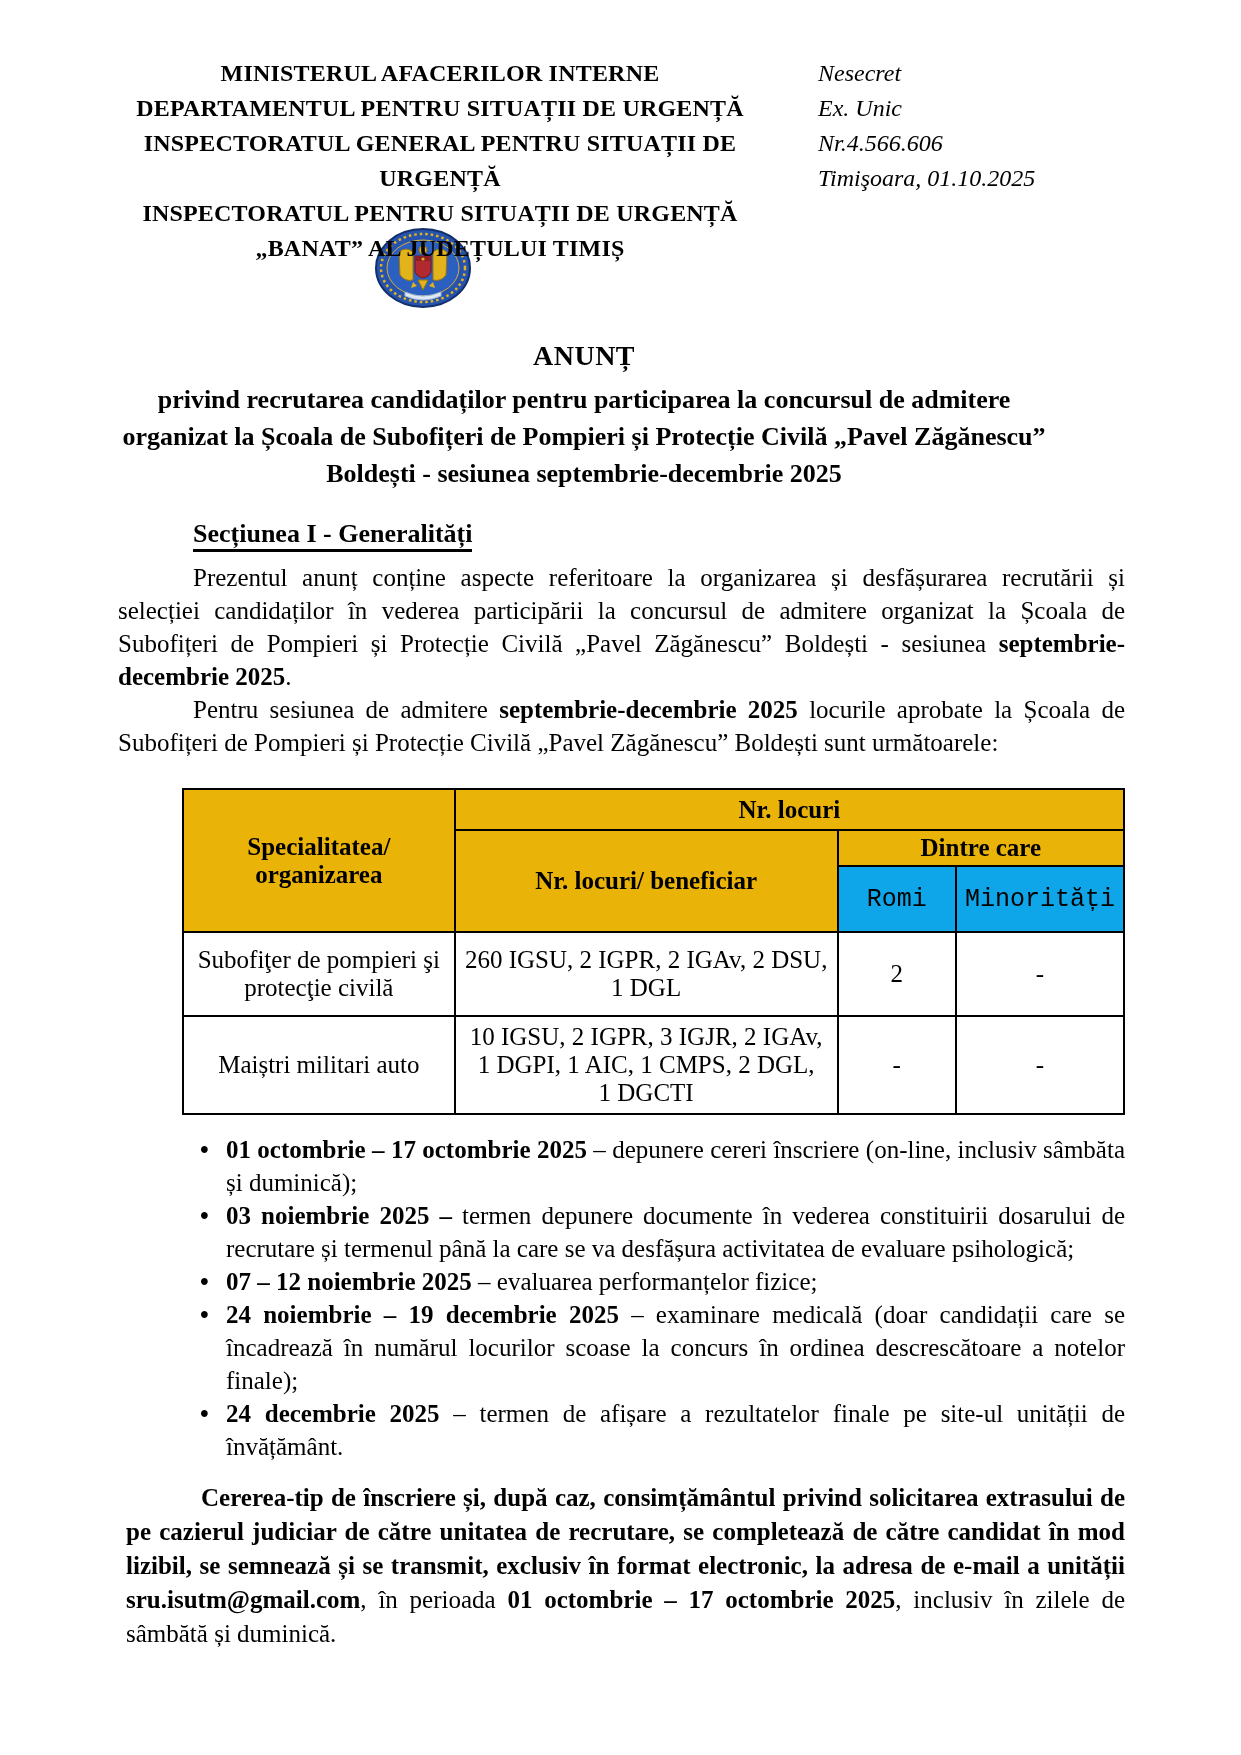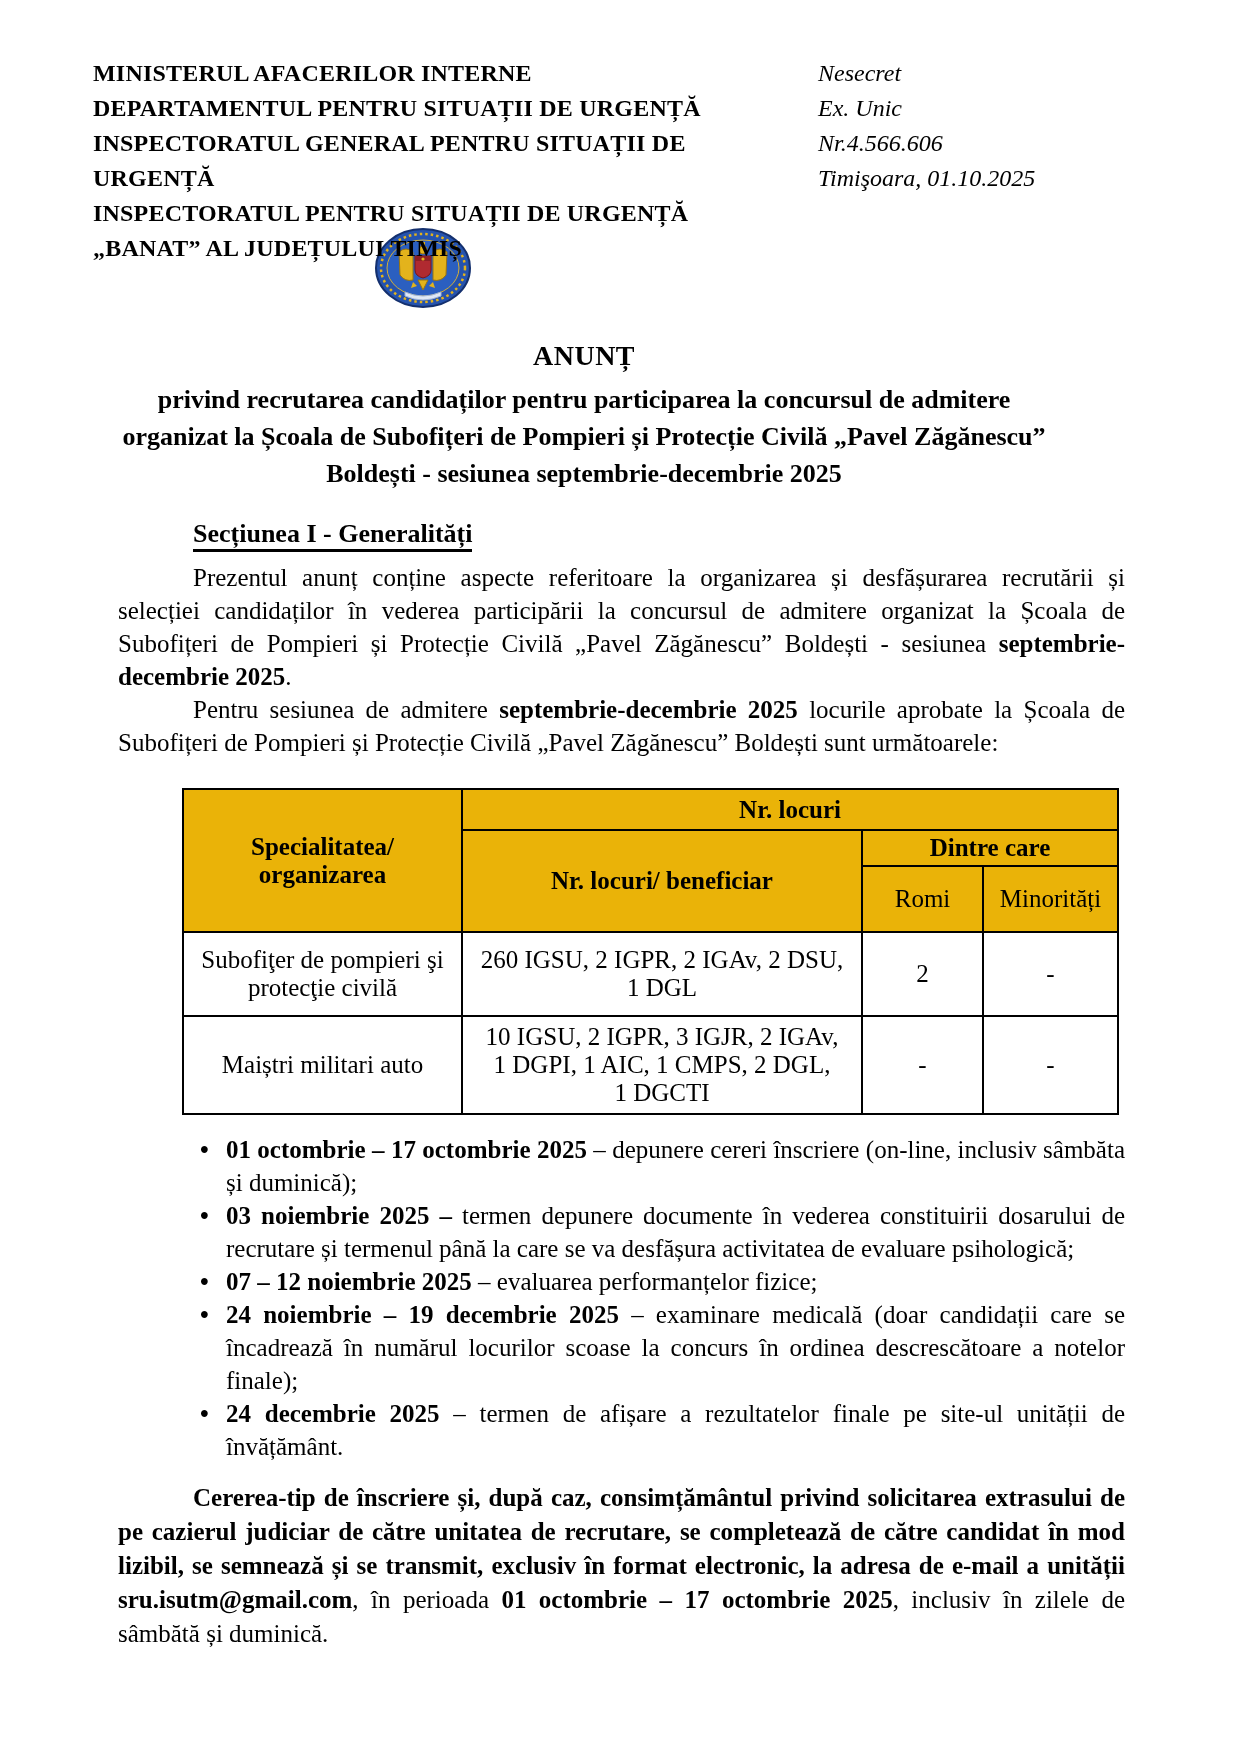--- a/index.html
+++ b/index.html
@@ -9,21 +9,21 @@
     box-sizing:border-box;
     padding:50px 116px 0 118px;
     background:#ffffff;
     color:#000;
     font-family:"Liberation Serif", serif;
   }
   
   .header{position:relative;height:172px;}
   .org-block{
     position:absolute;left:-25px;top:6px;width:694px;
-    text-align:left;font-weight:bold;font-size:24px;line-height:35px;
+    text-align:center;font-weight:bold;font-size:24px;line-height:35px;
     letter-spacing:.2px;
   }
   .meta-block{
     position:absolute;left:700px;top:6px;
     font-style:italic;font-size:24px;line-height:35px;
   }
   
   .logo-row{margin:6px 0 0 257px;width:96px;height:80px;}
   
   .title-block{width:932px;text-align:center;}
@@ -31,34 +31,34 @@
   .doc-subtitle{font-weight:bold;font-size:26px;line-height:37px;margin-top:9px;}
   
   .section-heading{margin:27px 0 12px 75px;font-size:26px;font-weight:bold;}
   .section-heading .u{border-bottom:3px solid #000;padding-bottom:1px;}
   
   p.body{font-size:25px;line-height:33px;text-align:justify;text-indent:75px;margin:0;}
   
   table.places{border-collapse:collapse;margin:29px 0 0 64px;font-size:25px;table-layout:fixed;}
   table.places td{border:2px solid #000;padding:1px 8px;text-align:center;vertical-align:middle;}
   td.th{background:#eab308;font-weight:bold;}
-  td.th-light{background:#eab308;font-weight:normal;}
+  td.th-light{background:#0ea5e9;font-weight:normal;font-family:Liberation Mono, monospace;}
   tr.hr1 td{height:37px;}
   tr.hr2 td{height:32px;}
   tr.hr3 td{height:62px;}
   tr.dr1 td{height:80px;}
   tr.dr2 td{height:94px;}
   td.pre{white-space:pre-line;}
   td.lft{text-align:left;padding-left:12px;}
   
   ul.cal{list-style:none;margin:18px 0 0 0;padding:0 0 0 80px;}
   ul.cal li{position:relative;padding-left:28px;font-size:25px;line-height:33px;text-align:justify;margin:0;}
   ul.cal li::before{content:"\2022";position:absolute;left:2px;top:0;font-size:25px;font-weight:bold;}
   
-  p.closing{margin:18px 0 0 0;font-size:25px;line-height:34px;text-align:justify;text-indent:75px;}
+  p.closing{margin:18px 0 0 8px;font-size:25px;line-height:34px;text-align:justify;text-indent:75px;}
   b,strong{font-weight:bold;}
 </style>
 </head>
 <body>
 
 <div class="page">
 
   <div class="header">
     <div class="org-block">
       <div>MINISTERUL AFACERILOR INTERNE</div>

